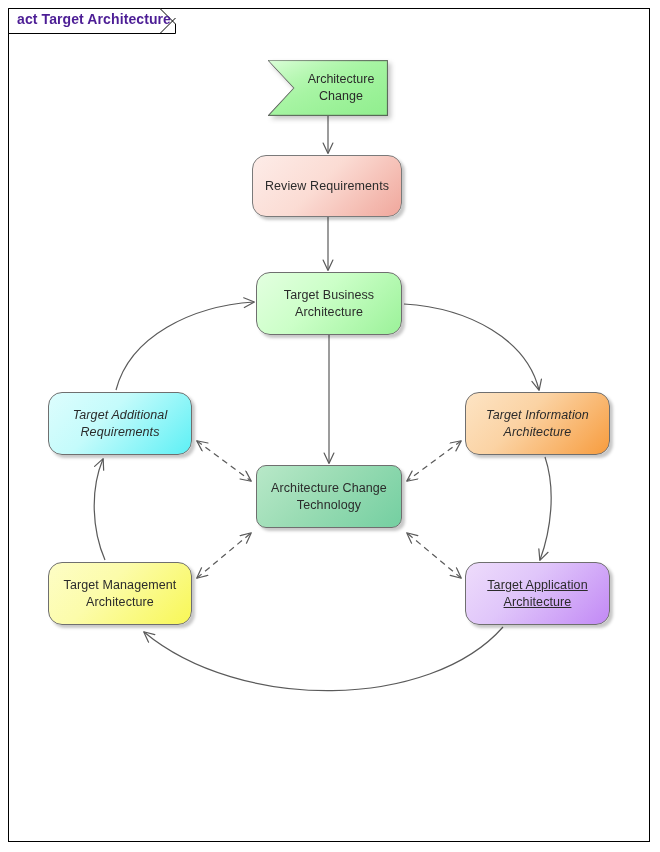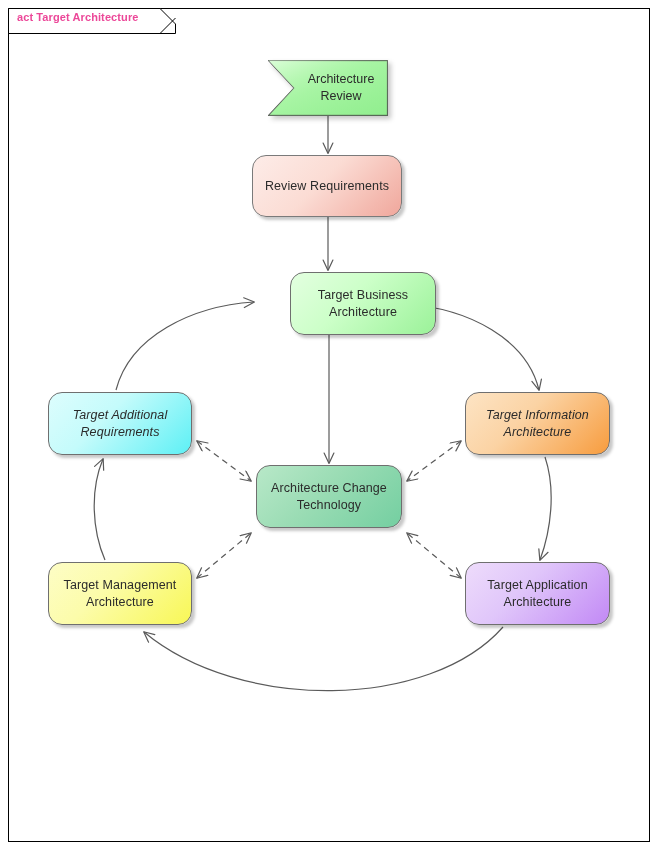--- a/index.html
+++ b/index.html
@@ -33,23 +33,23 @@
     left: 8px;
     top: 8px;
     width: 168px;
     height: 26px;
   }
   .frame-tab svg { display: block; }
   .frame-title {
     position: absolute;
     left: 17px;
     top: 11px;
-    font-size: 11px;
+    font-size: 14px;
     font-weight: bold;
-    color: #ec4899;
+    color: #4c1d95;
     letter-spacing: .1px;
     white-space: nowrap;
   }
   
   #edges {
     position: absolute;
     left: 0;
     top: 0;
     width: 660px;
     height: 852px;
@@ -72,45 +72,46 @@
     border: 1px solid #6f6f6f;
     border-radius: 14px;
     box-shadow: 3px 3px 3px rgba(0,0,0,0.22);
   }
   .node-label { padding: 0 10px; }
 
   
   .fill-business {
     background: linear-gradient(135deg, #e3ffe0 0%, #ccffc8 42%, #9bf299 100%);
     border-color: #6f6f6f;
-    margin-left: 34px;
   }
   .fill-review {
     background: linear-gradient(135deg, #fdece8 0%, #fbdcd4 45%, #f0a79c 100%);
     border-color: #7a7a7a;
   }
   .fill-additional {
     background: linear-gradient(135deg, #ddfdfd 0%, #c4fbfb 40%, #5df0f5 100%);
     border-color: #6f6f6f;
   }
   .fill-information {
     background: linear-gradient(135deg, #fde4c4 0%, #fbd3a4 40%, #f79c3e 100%);
     border-color: #6f6f6f;
   }
   .fill-change {
     background: linear-gradient(135deg, #b8e8c8 0%, #9adcb4 45%, #74cfa1 100%);
     border-color: #6f6f6f;
+    border-radius: 10px;
   }
   .fill-technology {
     background: linear-gradient(135deg, #fdfdc6 0%, #fcfcaa 40%, #f8f756 100%);
     border-color: #6f6f6f;
   }
   .fill-application {
     background: linear-gradient(135deg, #eedcfb 0%, #e0c6fa 40%, #c289f5 100%);
     border-color: #6f6f6f;
+    text-decoration: underline;
   }
   
   .signal {
     position: absolute;
     filter: drop-shadow(3px 3px 2.5px rgba(0,0,0,0.22));
   }
   .signal svg { display: block; }
   .signal-label {
     position: absolute;
     left: 0; top: 0;
@@ -176,21 +177,21 @@
         <linearGradient id="gReq" x1="0" y1="0" x2="1" y2="1">
           <stop offset="0%" stop-color="#e0ffdd" stop-opacity="0.95"></stop>
           <stop offset="45%" stop-color="#b6f8b0" stop-opacity="0.45"></stop>
           <stop offset="100%" stop-color="#7fe87c" stop-opacity="0.35"></stop>
         </linearGradient>
       </defs>
     </svg>
     <div class="signal-label">
       <span>
         <span>Architecture</span><br>
-        <span>Review</span>
+        <span>Change</span>
       </span>
     </div>
   </div>
 
   <div class="node act fill-review" style="left:252px; top:155px; width:150px; height:62px;">
     <div class="node-label">
       <span>Review Requirements</span>
     </div>
   </div>
 

